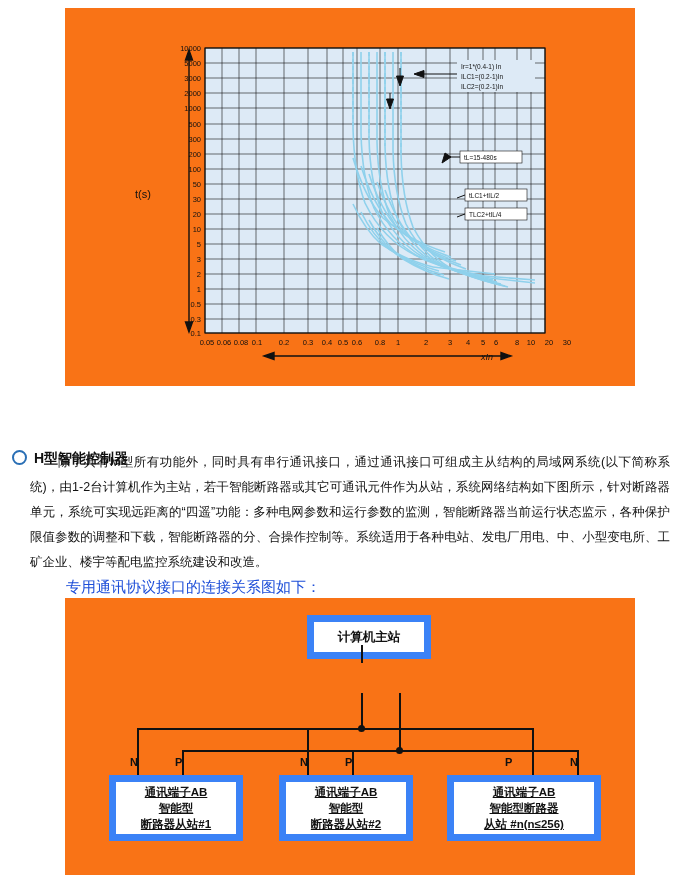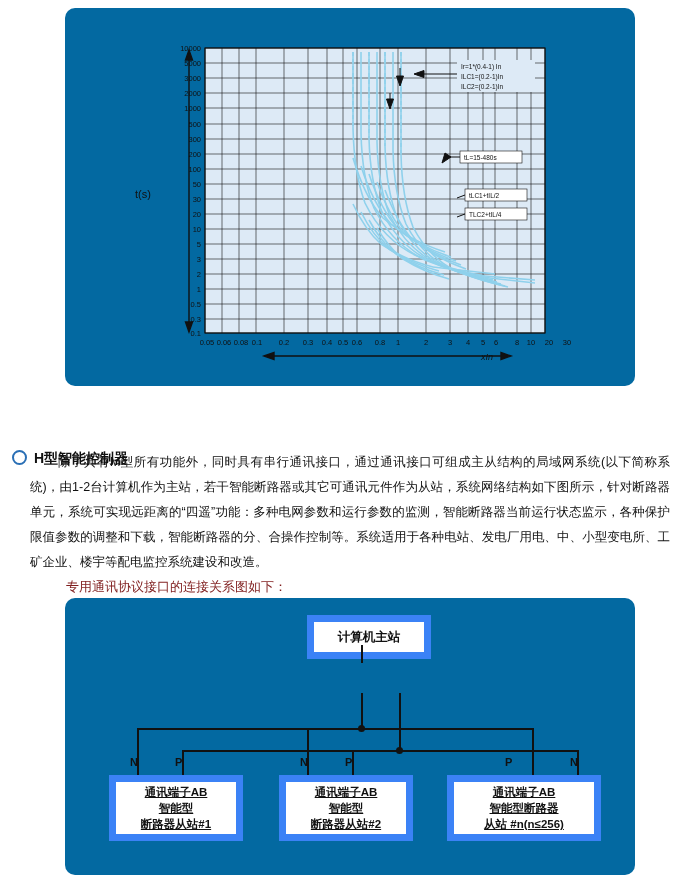--- a/index.html
+++ b/index.html
@@ -6,22 +6,21 @@
   body{
     width:700px;height:883px;background:#ffffff;
     font-family:"Liberation Sans","DejaVu Sans",sans-serif;
     color:#111;
     position:relative;
     overflow:hidden;
   }
   
   .panel{
     position:absolute;
-    background:#0369a1;
-    border-radius:10px;
+    background:#f97316;
   }
   #chart-panel{left:65px;top:8px;width:570px;height:378px;}
   .chart-wrap{position:absolute;left:0;top:0;width:100%;height:100%;}
   .chart-caption{
     position:absolute;left:0;right:0;bottom:6px;text-align:center;
     font-size:11px;color:#111;
   }
   .ylabel{
     position:absolute;left:70px;top:180px;font-size:11px;color:#111;
   }
@@ -43,21 +42,21 @@
   
   #body-text{
     position:absolute;left:14px;top:434px;width:672px;
     font-size:12.5px;line-height:25px;color:#111;
     text-align:justify;
   }
   #body-text p{margin:16px;text-indent:0;}
   #body-text p.first{text-indent:28px;}
   #sub-caption{
     position:absolute;left:14px;top:578px;width:672px;
-    font-size:13px;color:#7f1d1d;text-indent:52px;
+    font-size:15px;color:#1d4ed8;text-indent:52px;
   }
   
   #diagram-panel{left:65px;top:598px;width:570px;height:277px;}
   .node{
     position:absolute;background:#ffffff;border:7px solid #3b82f6;
     display:flex;align-items:center;justify-content:center;
     text-align:center;font-size:12.5px;color:#111;font-weight:bold;
     line-height:17px;
   }
   .node.small{font-size:11.5px;line-height:16px;text-decoration:underline;}

